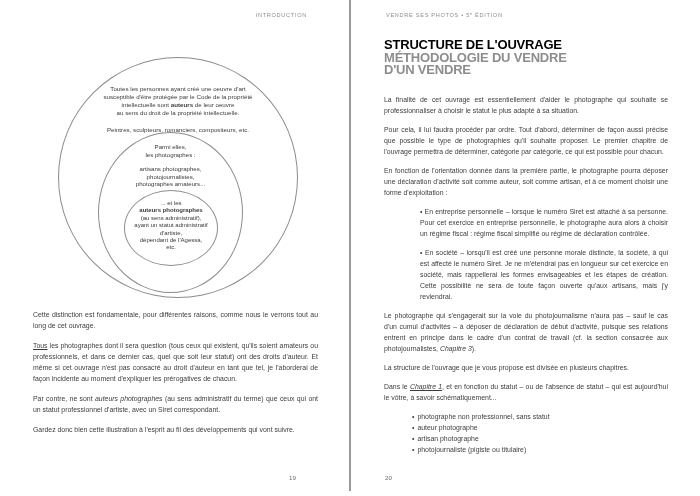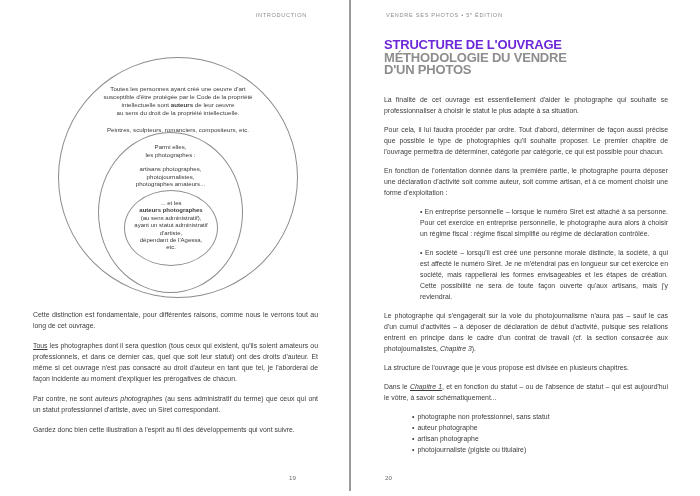--- a/index.html
+++ b/index.html
@@ -34,21 +34,21 @@
   .body-block p{margin:0 0 9px 0;}
   .right-body p{margin:0 0 8px 0;}
   .bullet-para{margin-left:36px !important;}
   .u{text-decoration:underline;}
   .it{font-style:italic;}
   .it-u{font-style:italic;text-decoration:underline;}
   b{font-weight:bold;}
 
   
   .title-block{position:absolute;left:384px;top:39px;line-height:12.5px;letter-spacing:-0.2px;font-weight:bold;font-size:13px;}
-  .title-main{color:#6d28d9;margin:0;}
+  .title-main{color:#000000;margin:0;}
   .title-sub{color:#8d8d8d;margin:0;}
 
   
   .status-list{margin-left:28px;line-height:11px;text-align:left;}
   .status-item .bullet{margin-right:3px;}
 </style>
 </head>
 <body>
 
 <div class="divider"></div>
@@ -94,21 +94,21 @@
   <p>Gardez donc bien cette illustration à l'esprit au fil des développements qui vont suivre.</p>
 </div>
 
 <div class="page-num num-left">19</div>
 
 <div class="running-head head-right">VENDRE SES PHOTOS • 5ᵉ ÉDITION</div>
 
 <div class="title-block">
   <div class="title-main">STRUCTURE DE L'OUVRAGE</div>
   <div class="title-sub">MÉTHODOLOGIE DU VENDRE</div>
-  <div class="title-sub">D'UN PHOTOS</div>
+  <div class="title-sub">D'UN VENDRE</div>
 </div>
 
 <div class="body-block right-body">
   <p>La finalité de cet ouvrage est essentiellement d'aider le photographe qui souhaite se professionnaliser à choisir le statut le plus adapté à sa situation.</p>
   <p>Pour cela, il lui faudra procéder par ordre. Tout d'abord, déterminer de façon aussi précise que possible le type de photographies qu'il souhaite proposer. Le premier chapitre de l'ouvrage permettra de déterminer, catégorie par catégorie, ce qui est possible pour chacun.</p>
   <p>En fonction de l'orientation donnée dans la première partie, le photographe pourra déposer une déclaration d'activité soit comme auteur, soit comme artisan, et à ce moment choisir une forme d'exploitation :</p>
   <p class="bullet-para">• En entreprise personnelle – lorsque le numéro Siret est attaché à sa personne. Pour cet exercice en entreprise personnelle, le photographe aura alors à choisir un régime fiscal : régime fiscal simplifié ou régime de déclaration contrôlée.</p>
   <p class="bullet-para">• En société – lorsqu'il est créé une personne morale distincte, la société, à qui est affecté le numéro Siret. Je ne m'étendrai pas en longueur sur cet exercice en société, mais rappellerai les formes envisageables et les étapes de création. Cette possibilité ne sera de toute façon ouverte qu'aux artisans, mais j'y reviendrai.</p>
   <p><span>Le photographe qui s'engagerait sur la voie du photojournalisme n'aura pas – sauf le cas d'un cumul d'activités – à déposer de déclaration de début d'activité, puisque ses relations entrent en principe dans le cadre d'un contrat de travail (cf. la section consacrée aux photojournalistes, </span><span class="it">Chapitre 3</span><span>).</span></p>
   <p>La structure de l'ouvrage que je vous propose est divisée en plusieurs chapitres.</p>

